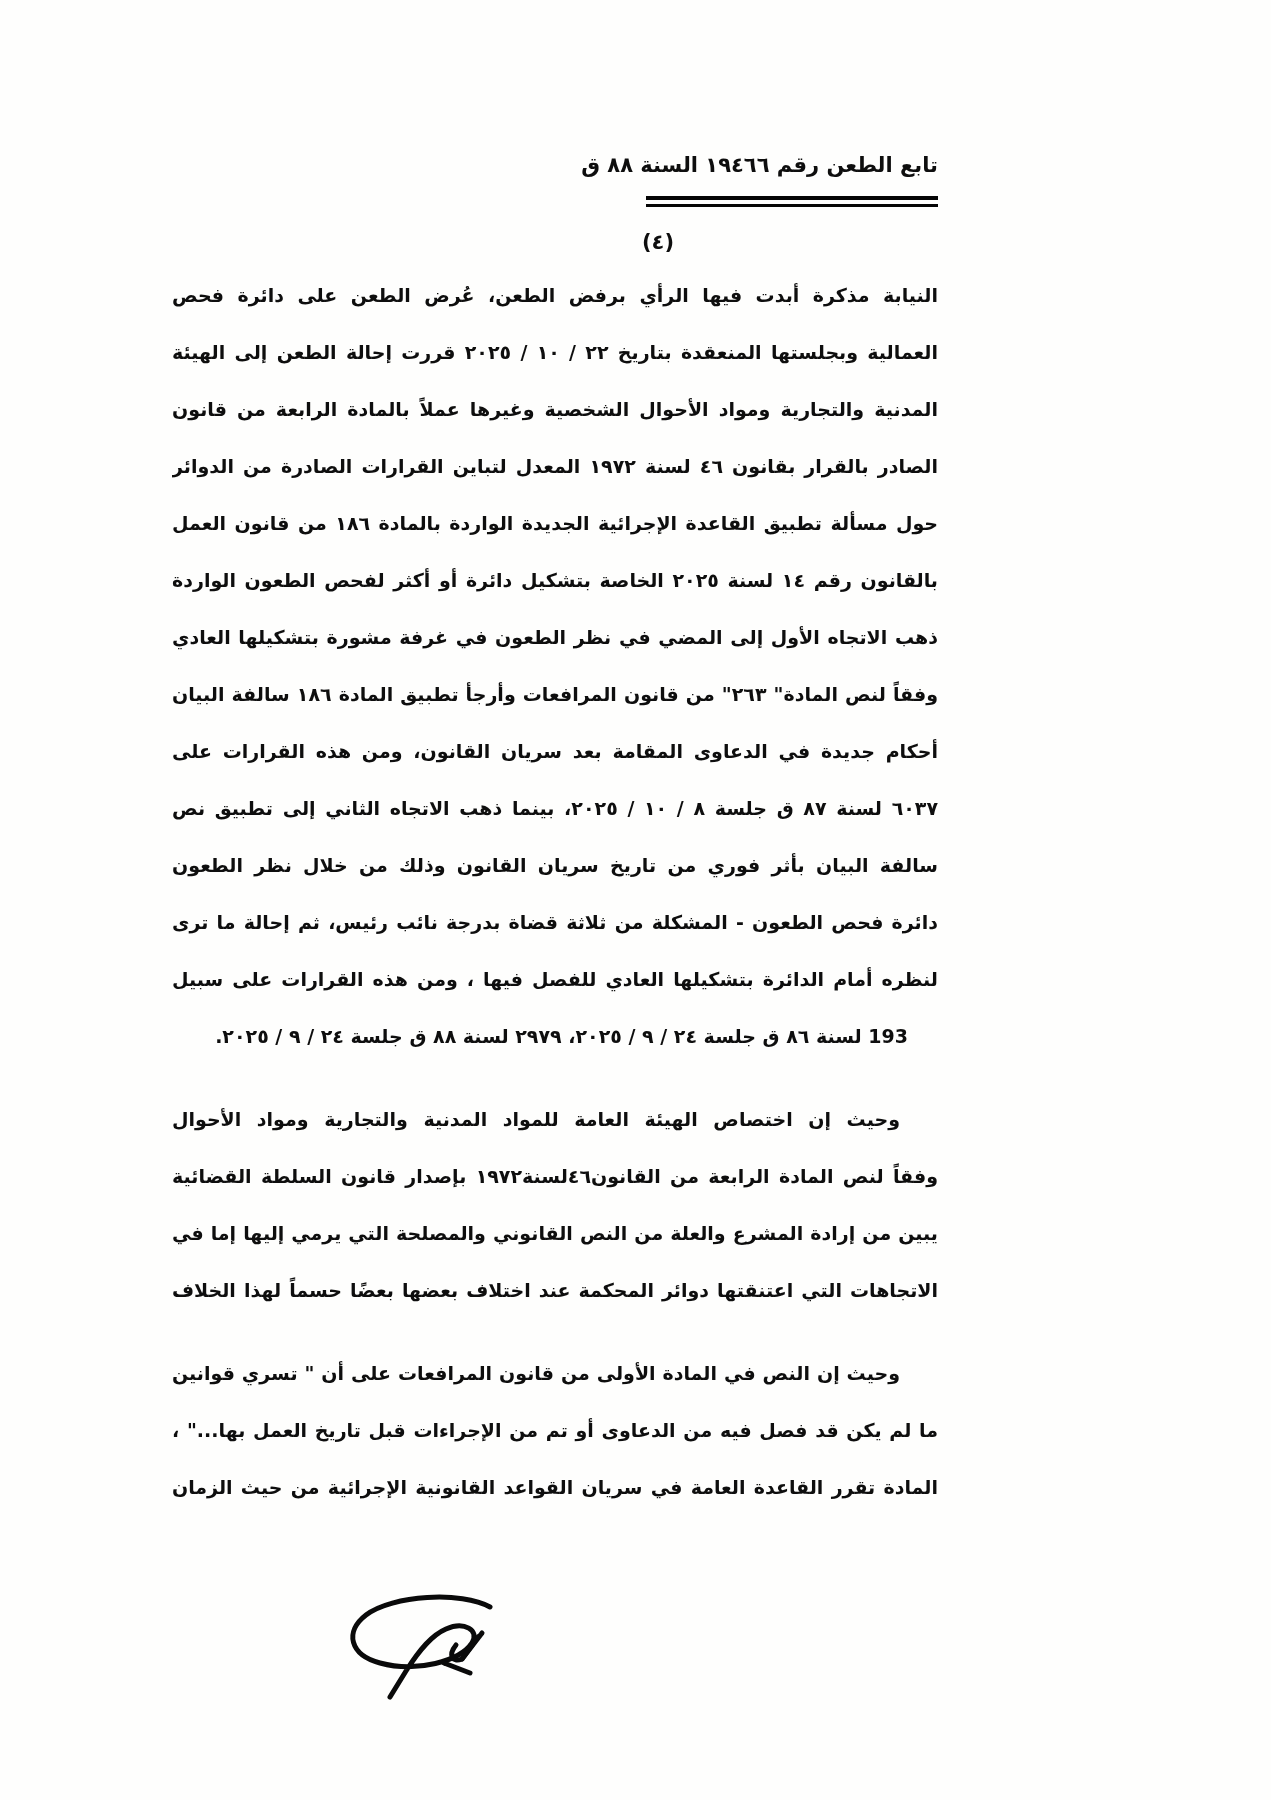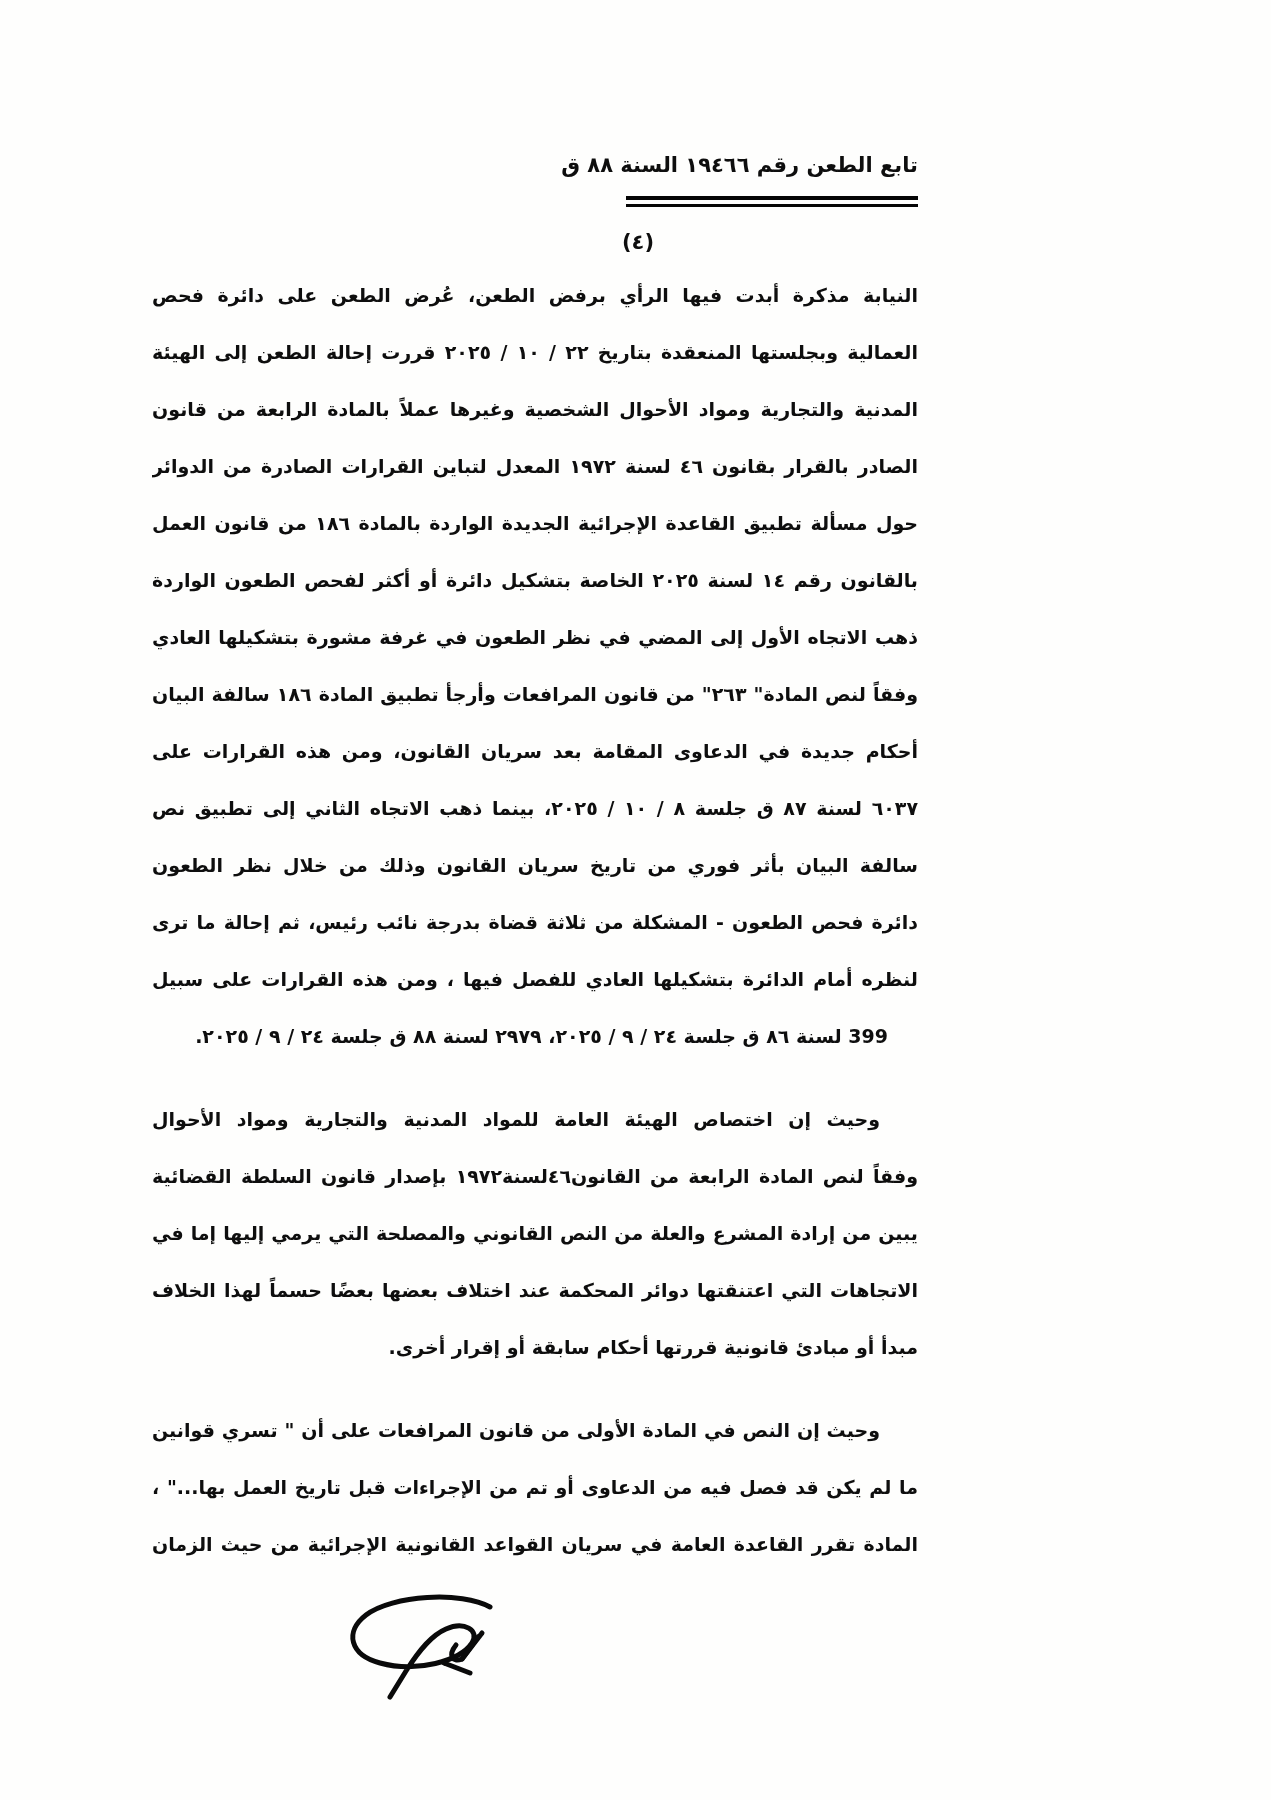--- a/index.html
+++ b/index.html
@@ -14,21 +14,21 @@
     background: #fefefd;
     font-family: "DejaVu Sans", sans-serif;
     font-weight: bold;
     color: #0e0e0e;
     direction: rtl;
     overflow: hidden;
   }
   .content {
     position: absolute;
     top: 148px;
-    left: 152px;
+    left: 172px;
     width: 766px;
   }
   .hdr {
     text-align: right;
     font-size: 21px;
     line-height: 34px;
     letter-spacing: 0.5px;
     white-space: nowrap;
   }
   .double-rule {
@@ -88,29 +88,28 @@
       <div class="ln j">الصادر بالقرار بقانون ٤٦ لسنة ١٩٧٢ المعدل لتباين القرارات الصادرة من الدوائر العمالية بالمحكمة</div>
       <div class="ln j">حول مسألة تطبيق القاعدة الإجرائية الجديدة الواردة بالمادة ١٨٦ من قانون العمل الجديد الصادر</div>
       <div class="ln j">بالقانون رقم ١٤ لسنة ٢٠٢٥ الخاصة بتشكيل دائرة أو أكثر لفحص الطعون الواردة من النيابة، إذ</div>
       <div class="ln j">ذهب الاتجاه الأول إلى المضي في نظر الطعون في غرفة مشورة بتشكيلها العادي - خمسة قضاة -</div>
       <div class="ln j">وفقاً لنص المادة" ٢٦٣" من قانون المرافعات وأرجأ تطبيق المادة ١٨٦ سالفة البيان لحين صدور</div>
       <div class="ln j">أحكام جديدة في الدعاوى المقامة بعد سريان القانون،  ومن هذه القرارات على سبيل المثال الطعون</div>
       <div class="ln j">٦٠٣٧ لسنة ٨٧ ق جلسة ٨ / ١٠ / ٢٠٢٥، بينما  ذهب الاتجاه الثاني إلى تطبيق نص المادة ١٨٦</div>
       <div class="ln j">سالفة البيان بأثر فوري من تاريخ سريان القانون وذلك من خلال نظر الطعون الواردة من النيابة أمام</div>
       <div class="ln j">دائرة فحص الطعون - المشكلة من ثلاثة قضاة بدرجة نائب رئيس، ثم إحالة ما ترى أنه جديرٌ بالنظر</div>
       <div class="ln j">لنظره أمام الدائرة بتشكيلها العادي للفصل فيها ، ومن هذه القرارات على سبيل المثال الطعنان رقما</div>
-      <div class="ln r in2">399 لسنة ٨٦ ق جلسة ٢٤ / ٩ / ٢٠٢٥،  ٢٩٧٩ لسنة ٨٨ ق جلسة ٢٤ / ٩ / ٢٠٢٥.</div>
+      <div class="ln r in2">193 لسنة ٨٦ ق جلسة ٢٤ / ٩ / ٢٠٢٥،  ٢٩٧٩ لسنة ٨٨ ق جلسة ٢٤ / ٩ / ٢٠٢٥.</div>
     </div>
 
     <div class="para">
       <div class="ln j ind">وحيث إن اختصاص الهيئة العامة للمواد المدنية والتجارية ومواد الأحوال الشخصية وغيرها</div>
       <div class="ln j">وفقاً لنص المادة الرابعة من القانون٤٦لسنة١٩٧٢ بإصدار قانون السلطة القضائية ينحصر على ما</div>
       <div class="ln j">يبين من إرادة المشرع والعلة من النص القانوني والمصلحة التي يرمي إليها إما في ترجيح أحد</div>
       <div class="ln j">الاتجاهات التي اعتنقتها دوائر المحكمة عند اختلاف بعضها بعضًا حسماً لهذا الخلاف أو العدول عن</div>
-      <div class="ln r">مبدأ أو مبادئ قانونية قررتها أحكام سابقة أو إقرار أخرى.</div>
     </div>
 
     <div class="para">
       <div class="ln j ind">وحيث إن النص في المادة الأولى من قانون المرافعات على أن " تسري قوانين المرافعات على</div>
       <div class="ln j">ما لم يكن قد فصل فيه من الدعاوى أو تم من الإجراءات قبل تاريخ العمل بها..."  ، وكانت هذه</div>
       <div class="ln j">المادة تقرر القاعدة العامة في سريان القواعد القانونية الإجرائية من حيث الزمان وهي أنها شأنها في</div>
     </div>
 
   </div>
 

